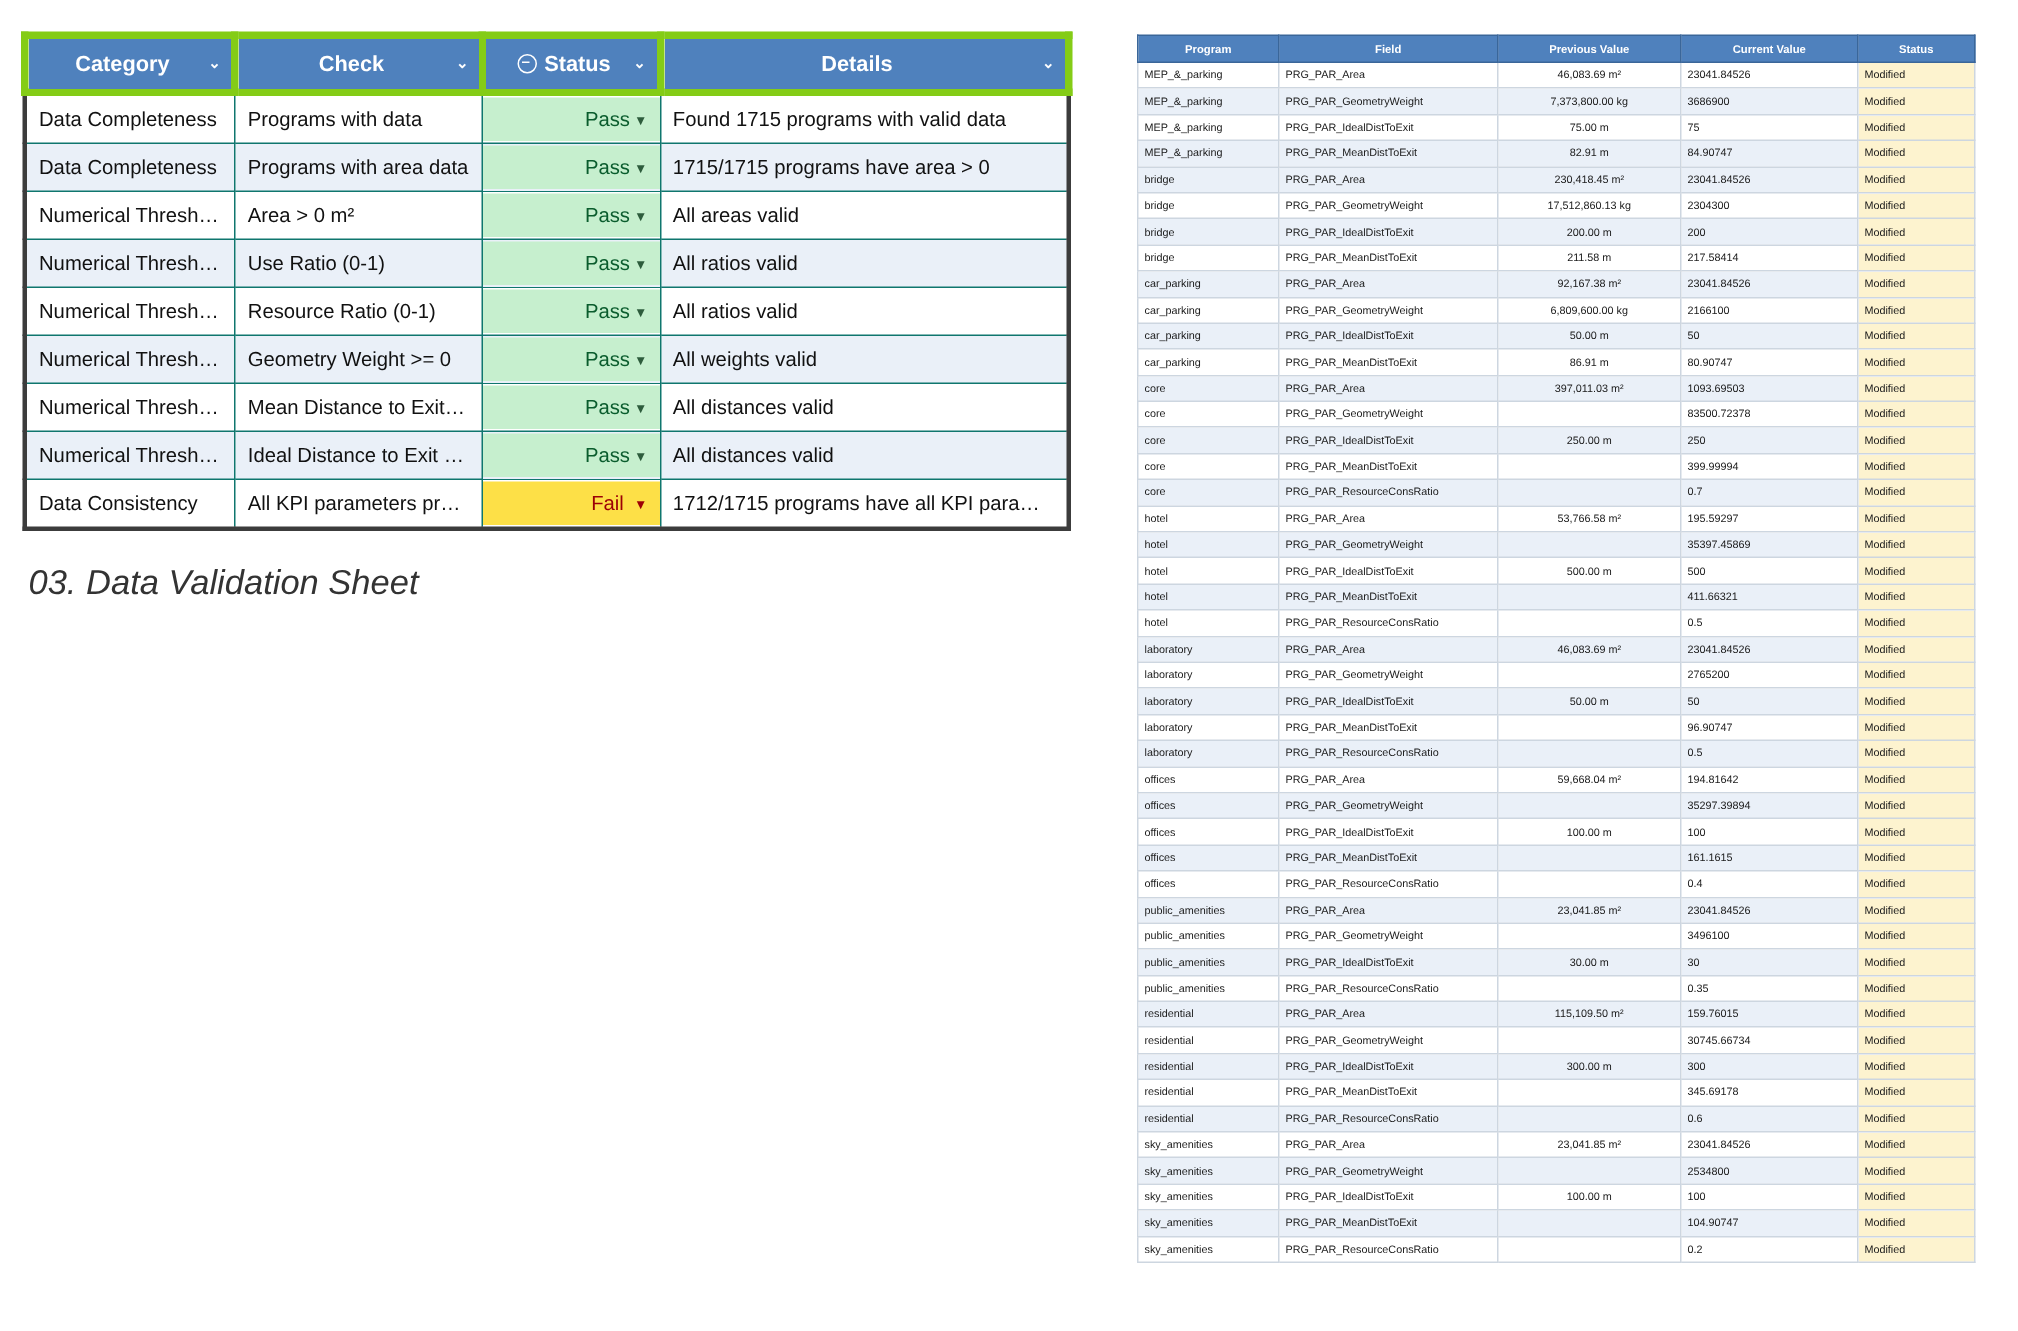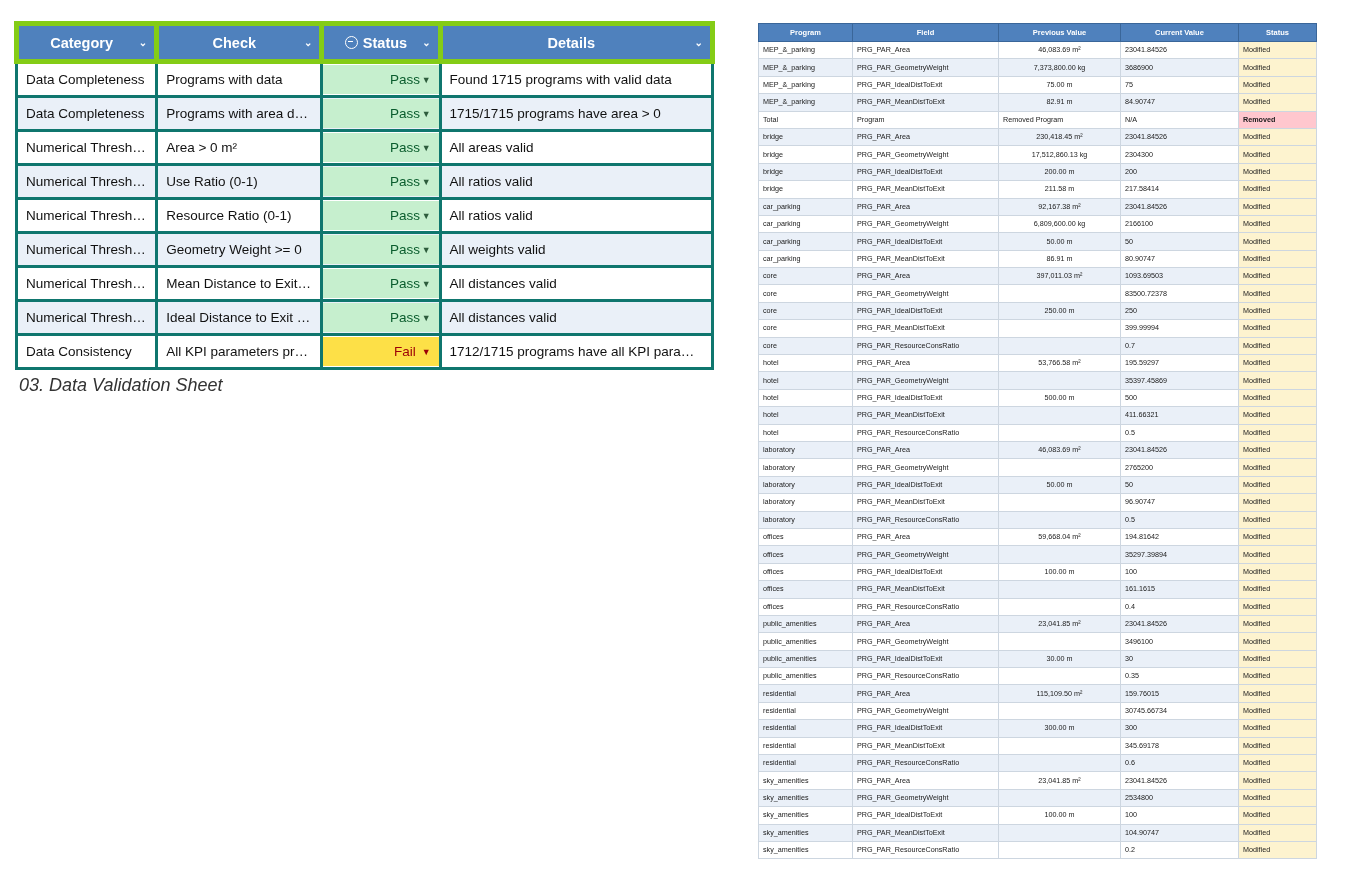--- a/index.html
+++ b/index.html
@@ -77,21 +77,21 @@
     top: 4px;
     width: 5px;
     height: 1.4px;
     background: #ffffff;
   }
 
   #validation-table tbody td {
     height: 31px;
     font-size: 13.5px;
     color: #111111;
-    border: 3px solid #0f766e;
+    border: 1px solid #0f766e;
     padding: 0 8px;
     vertical-align: middle;
     white-space: nowrap;
     overflow: hidden;
     text-overflow: ellipsis;
   }
   #validation-table tbody tr.alt td { background: #eaf0f8; }
   #validation-table tbody tr td.cell-status {
     padding: 0;
     position: relative;
@@ -116,21 +116,21 @@
     transform: translateY(-50%);
     font-size: 9px;
   }
   .status-pass .status-arrow { color: #2d5c3c; }
   .status-fail .status-arrow { color: #9c0006; }
 
   #validation-caption {
     position: absolute;
     left: 19px;
     top: 375px;
-    font-size: 18px;
+    font-size: 23px;
     font-style: italic;
     color: #333333;
     font-family: "Liberation Sans", sans-serif;
   }
 
   
   #version-panel {
     position: absolute;
     left: 758px;
     top: 23px;
@@ -375,27 +375,20 @@
           <td class="vc-curr">75</td>
           <td class="vc-status">Modified</td>
         </tr>
         <tr class="alt">
           <td class="vc-program">MEP_&amp;_parking</td>
           <td class="vc-field">PRG_PAR_MeanDistToExit</td>
           <td class="vc-prev">82.91 m</td>
           <td class="vc-curr">84.90747</td>
           <td class="vc-status">Modified</td>
         </tr>
-        <tr class="row-total">
-          <td class="vc-program">Total</td>
-          <td class="vc-field">Program</td>
-          <td class="vc-prev">Removed Program</td>
-          <td class="vc-curr">N/A</td>
-          <td class="vc-status removed">Removed</td>
-        </tr>
         <tr class="alt">
           <td class="vc-program">bridge</td>
           <td class="vc-field">PRG_PAR_Area</td>
           <td class="vc-prev">230,418.45 m²</td>
           <td class="vc-curr">23041.84526</td>
           <td class="vc-status">Modified</td>
         </tr>
         <tr class="">
           <td class="vc-program">bridge</td>
           <td class="vc-field">PRG_PAR_GeometryWeight</td>

